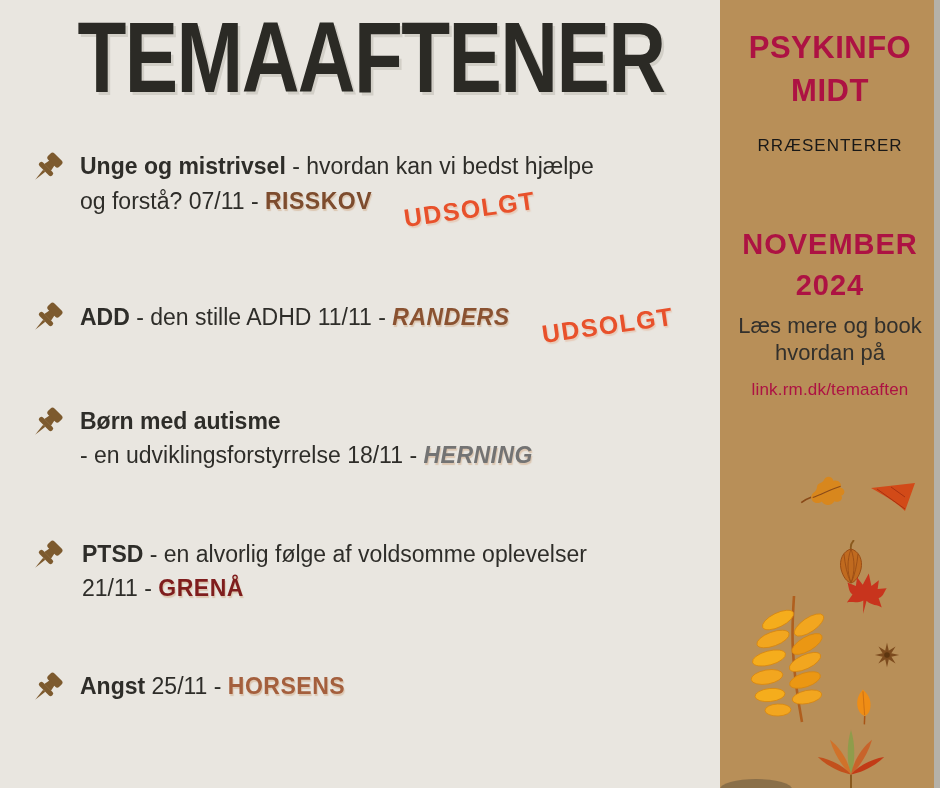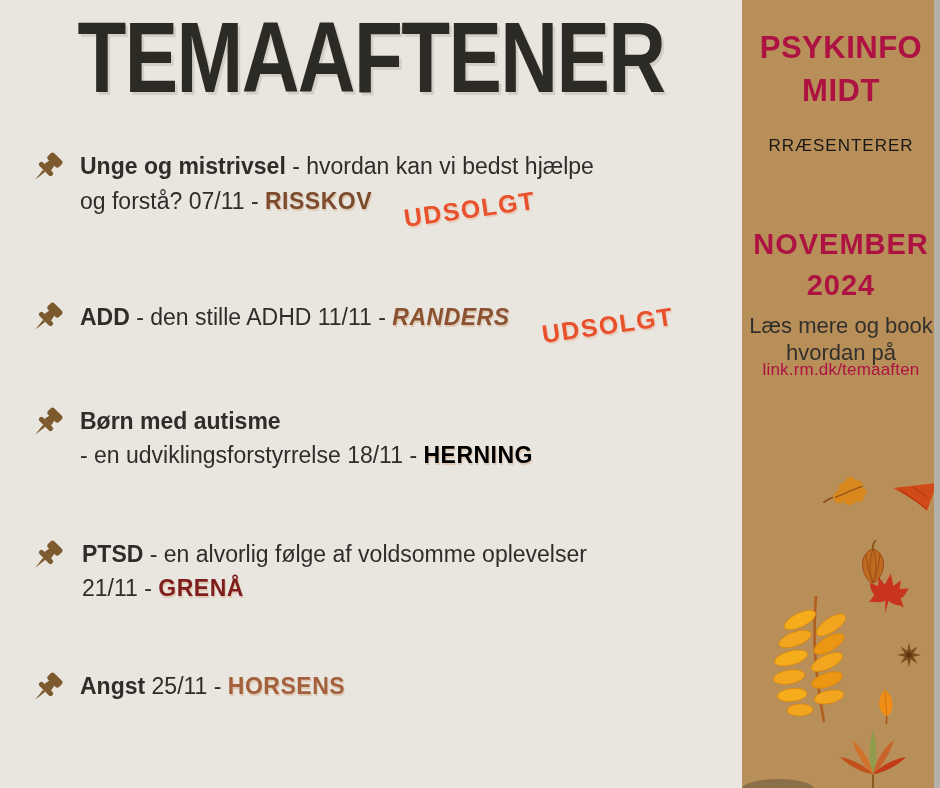--- a/index.html
+++ b/index.html
@@ -31,27 +31,27 @@
     text-shadow:1px 2px 1px rgba(205,160,120,.45);
   }
   .soldout {
     display:inline-block; font-weight:700; font-size:25px; color:#e8512b;
     letter-spacing:1.5px; margin-left:30px;
     transform:rotate(-8deg) translateY(9px);
     text-shadow:1px 2px 1px rgba(230,180,150,.5);
   }
 
   
-  .sidebar { position:absolute; right:0; top:0; width:198px; height:788px; background:#b88f58; overflow:hidden; }
+  .sidebar { position:absolute; right:0; top:0; width:220px; height:788px; background:#b88f58; overflow:hidden; }
   .sidebar .centered { position:absolute; left:0; width:100%; text-align:center; }
   .brand   { top:26px;  color:#ad1243; font-size:31px; font-weight:700; line-height:43px; letter-spacing:.5px; }
   .presents{ top:136px; color:#191817; font-size:17px; letter-spacing:1px; }
   .month   { top:184px; color:#ad1243; font-size:29px; font-weight:700; line-height:41px; letter-spacing:1px;margin-top:40px; }
   .info    { top:312px; color:#32302c; font-size:22px; line-height:27px; }
-  .link    { top:360px; color:#ad1243; font-size:17px; letter-spacing:.2px; }
+  .link    { top:380px; color:#ad1243; font-size:17px; letter-spacing:.2px; }
 
   .leaf { position:absolute; }
   .leaf-oak      { left:81px;  top:472px; width:50px;  height:38px; transform:rotate(6deg); }
   .leaf-fragment { left:151px; top:483px; width:46px;  height:30px; }
   .leaf-physalis { left:116px; top:540px; width:30px;  height:46px; }
   .leaf-maple    { left:123px; top:571px; width:46px;  height:44px; transform:rotate(8deg); }
   .leaf-rowan    { left:30px;  top:596px; width:90px;  height:130px; }
   .leaf-anise    { left:153px; top:641px; width:28px;  height:28px; }
   .leaf-small    { left:133px; top:687px; width:22px;  height:38px; transform:rotate(-4deg); }
   .leaf-creeper  { left:92px;  top:717px; width:78px;  height:78px; }
@@ -111,21 +111,21 @@
             <g fill="#7d5a2e" transform="rotate(45 17 17)">
               <rect x="10" y="3" width="14" height="8" rx="2.5"></rect>
               <path d="M14 10 h6 l1.2 6.2 h-8.4 z"></path>
               <rect x="9" y="16" width="16" height="4.5" rx="2"></rect>
               <path d="M15.6 20.5 h2.8 L17 32 z"></path>
             </g>
           </svg>
       </span>
       <div class="etext">
         <div><b>Børn med autisme</b></div>
-        <div><span>- en udviklingsforstyrrelse 18/11 - </span><b class="loc" style="color: #000000;">HERNING</b></div>
+        <div><span>- en udviklingsforstyrrelse 18/11 - </span><b class="loc" style="color: #737373; font-style: italic;">HERNING</b></div>
       </div>
     </div>
 
     <div class="event e4">
       <span class="pin">
         <svg viewBox="0 0 34 34" width="38" height="38">
             <g fill="#7d5a2e" transform="rotate(45 17 17)">
               <rect x="10" y="3" width="14" height="8" rx="2.5"></rect>
               <path d="M14 10 h6 l1.2 6.2 h-8.4 z"></path>
               <rect x="9" y="16" width="16" height="4.5" rx="2"></rect>

